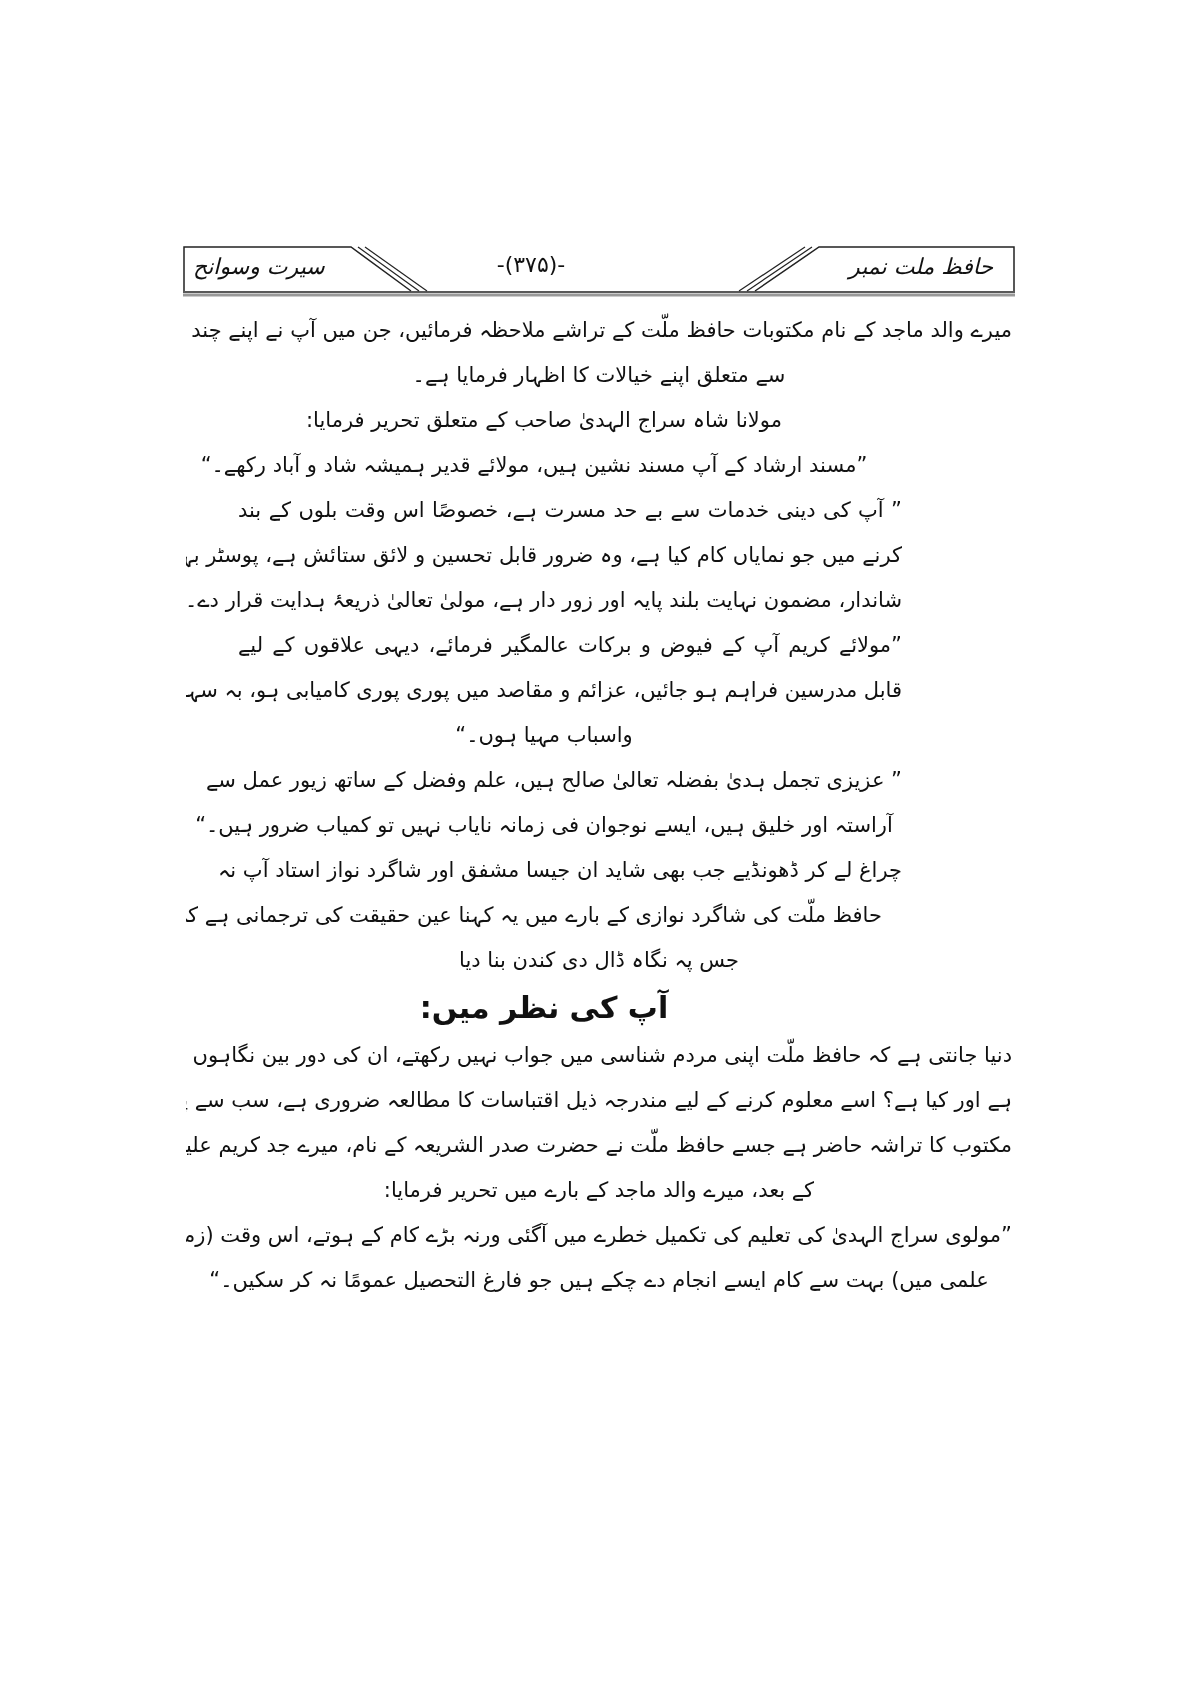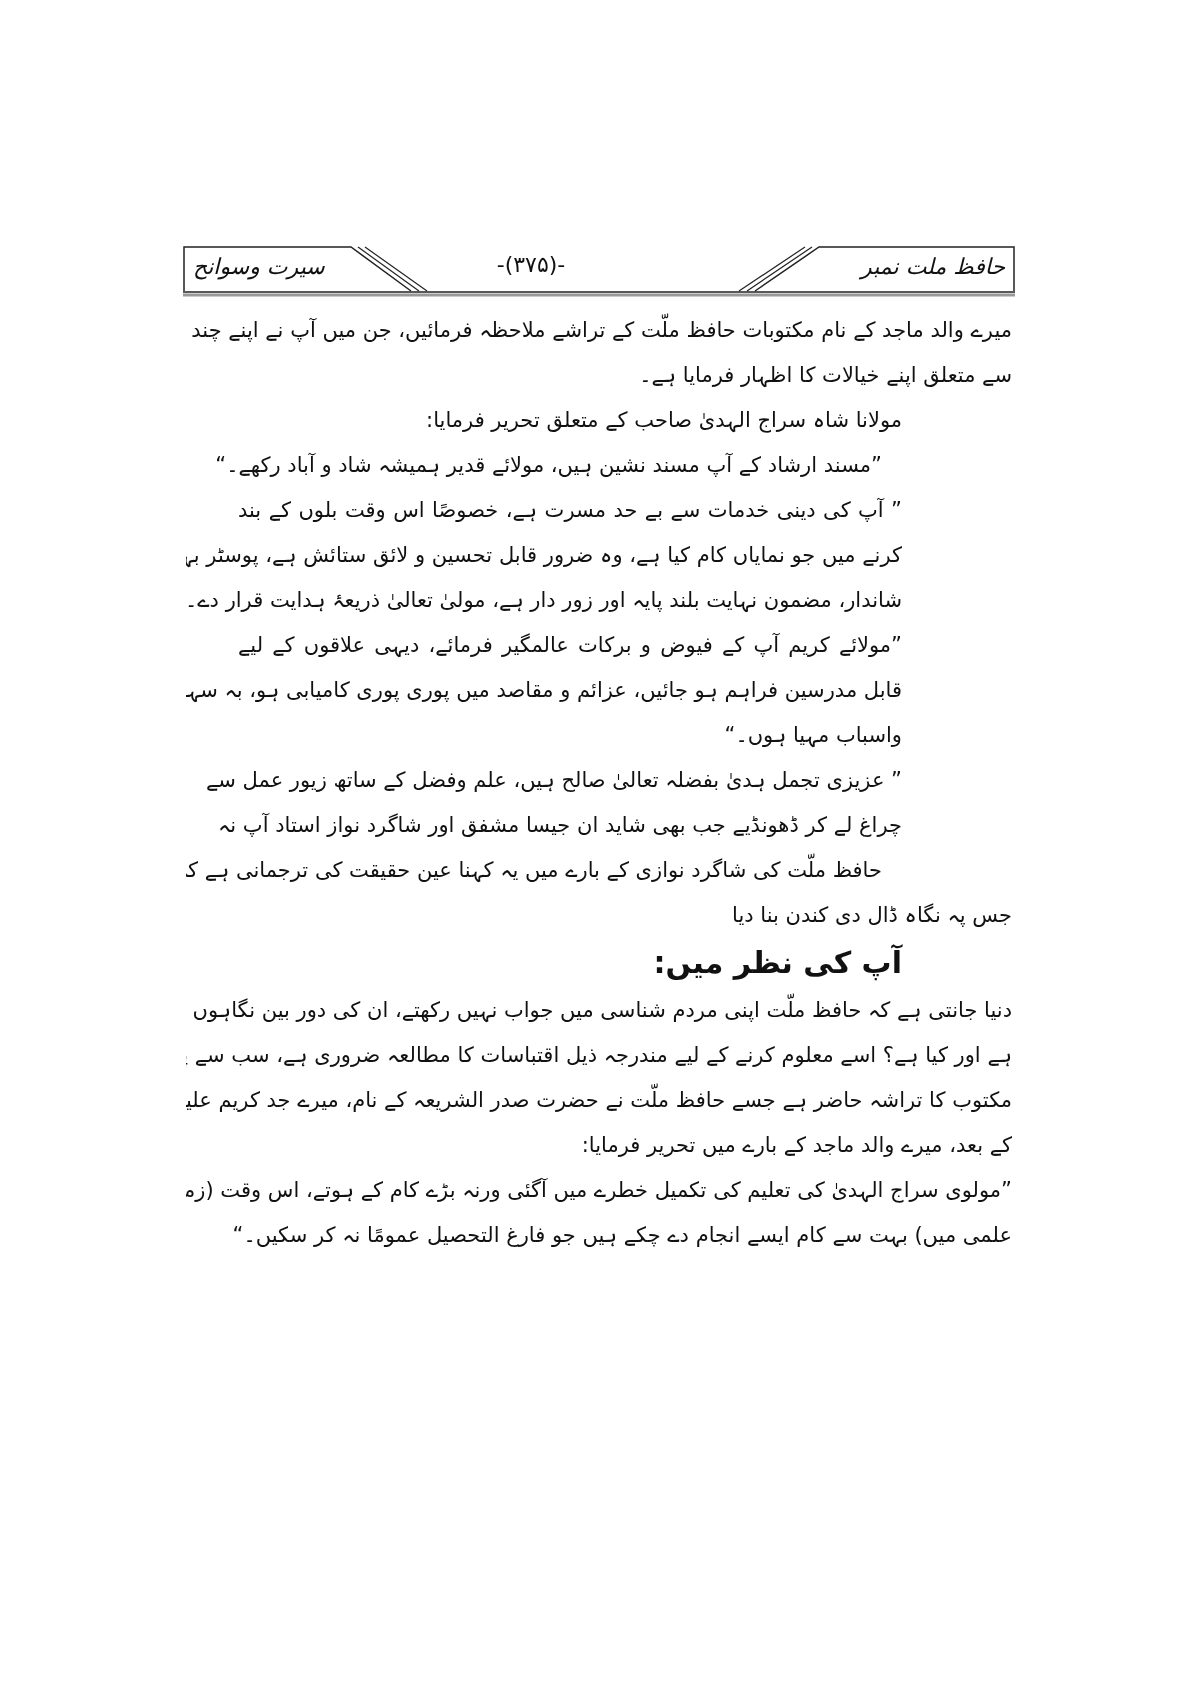--- a/index.html
+++ b/index.html
@@ -5,28 +5,28 @@
   html, body { margin: 0; padding: 0; background: #ffffff; }
   body { width: 1190px; height: 1684px; position: relative; overflow: hidden;
          font-family: "DejaVu Sans", sans-serif; color: #111; }
   .page { position: absolute; left: 0; top: 0; width: 1190px; height: 1684px; }
 
   
   .header { position: absolute; left: 183px; top: 246px; width: 832px; height: 46px; }
   .header svg { position: absolute; left: 0; top: 0; width: 832px; height: 54px; }
   .hdr-text { position: absolute; top: 6px; font-size: 22px; line-height: 30px; direction: rtl;
               font-family: "DejaVu Sans", sans-serif; white-space: nowrap; font-style: italic; }
-  .hdr-right { right: 10px; }
+  .hdr-right { right: 22px; }
   .hdr-left { left: 10px; }
   .hdr-page { position: absolute; left: 0; width: 696px; top: 4px; text-align: center;
               font-size: 22px; line-height: 30px; direction: rtl; }
 
   
   .body { position: absolute; left: 186px; top: 308px; width: 826px; direction: rtl; }
-  .line { font-size: 21px; line-height: 45px; height: 45px; white-space: nowrap; overflow: hidden; }
+  .line { font-size: 21px; line-height: 45px; height: 45px; white-space: nowrap; overflow: hidden; text-align: center; }
   .justify { text-align: justify; text-align-last: justify; }
   .indent { padding-right: 110px; }
   .indent-q { padding-right: 56px; }
   .center { }
   .heading { font-size: 30px; line-height: 50px; height: 50px; font-weight: bold; padding-right: 0; }
 </style>
 </head>
 <body>
 
 <div class="page">
@@ -55,20 +55,21 @@
     <div class="line">سے متعلق اپنے خیالات کا اظہار فرمایا ہے۔</div>
     <div class="line indent">مولانا شاہ سراج الہدیٰ صاحب کے متعلق تحریر فرمایا:</div>
     <div class="line indent-q" style="padding-right:130px">”مسند ارشاد کے آپ مسند نشین ہیں، مولائے قدیر ہمیشہ شاد و آباد رکھے۔“</div>
     <div class="line justify" style="padding-left:52px;padding-right:110px">” آپ کی دینی خدمات سے بے حد مسرت ہے، خصوصًا اس وقت بلوں کے بند</div>
     <div class="line justify" style="padding-left:52px;padding-right:110px">کرنے میں جو نمایاں کام کیا ہے، وہ ضرور قابل تحسین و لائق ستائش ہے، پوسٹر بہت ہی</div>
     <div class="line" style="padding-right:110px">شاندار، مضمون نہایت بلند پایہ اور زور دار ہے، مولیٰ تعالیٰ ذریعۂ ہدایت قرار دے۔“</div>
     <div class="line justify" style="padding-left:52px;padding-right:110px">”مولائے کریم آپ کے فیوض و برکات عالمگیر فرمائے، دیہی علاقوں کے لیے</div>
     <div class="line justify" style="padding-left:52px;padding-right:110px">قابل مدرسین فراہم ہو جائیں، عزائم و مقاصد میں پوری پوری کامیابی ہو، بہ سہولت سامان</div>
     <div class="line" style="padding-right:110px">واسباب مہیا ہوں۔“</div>
     <div class="line justify" style="padding-left:52px;padding-right:110px">” عزیزی تجمل ہدیٰ بفضلہ تعالیٰ صالح ہیں، علم وفضل کے ساتھ زیور عمل سے</div>
+    <div class="line" style="padding-right:110px">آراستہ اور خلیق ہیں، ایسے نوجوان فی زمانہ نایاب نہیں تو کمیاب ضرور ہیں۔“</div>
     <div class="line justify" style="padding-left:52px;padding-right:110px">چراغ لے کر ڈھونڈیے جب بھی شاید ان جیسا مشفق اور شاگرد نواز استاد آپ نہ</div>
     <div class="line" style="padding-right:130px">حافظ ملّت کی شاگرد نوازی کے بارے میں یہ کہنا عین حقیقت کی ترجمانی ہے کہ</div>
     <div class="line center">جس پہ نگاہ ڈال دی کندن بنا دیا</div>
     <div class="line heading" style="padding-right:110px">آپ کی نظر میں:</div>
     <div class="line justify">دنیا جانتی ہے کہ حافظ ملّت اپنی مردم شناسی میں جواب نہیں رکھتے، ان کی دور بین نگاہوں میں کون کیسا</div>
     <div class="line justify">ہے اور کیا ہے؟ اسے معلوم کرنے کے لیے مندرجہ ذیل اقتباسات کا مطالعہ ضروری ہے، سب سے پہلے اس</div>
     <div class="line justify">مکتوب کا تراشہ حاضر ہے جسے حافظ ملّت نے حضرت صدر الشریعہ کے نام، میرے جد کریم علیہ الرحمہ کی وفات</div>
     <div class="line">کے بعد، میرے والد ماجد کے بارے میں تحریر فرمایا:</div>
     <div class="line justify">”مولوی سراج الہدیٰ کی تعلیم کی تکمیل خطرے میں آگئی ورنہ بڑے کام کے ہوتے، اس وقت (زمانۂ طالب</div>
     <div class="line">علمی میں) بہت سے کام ایسے انجام دے چکے ہیں جو فارغ التحصیل عمومًا نہ کر سکیں۔“</div>

